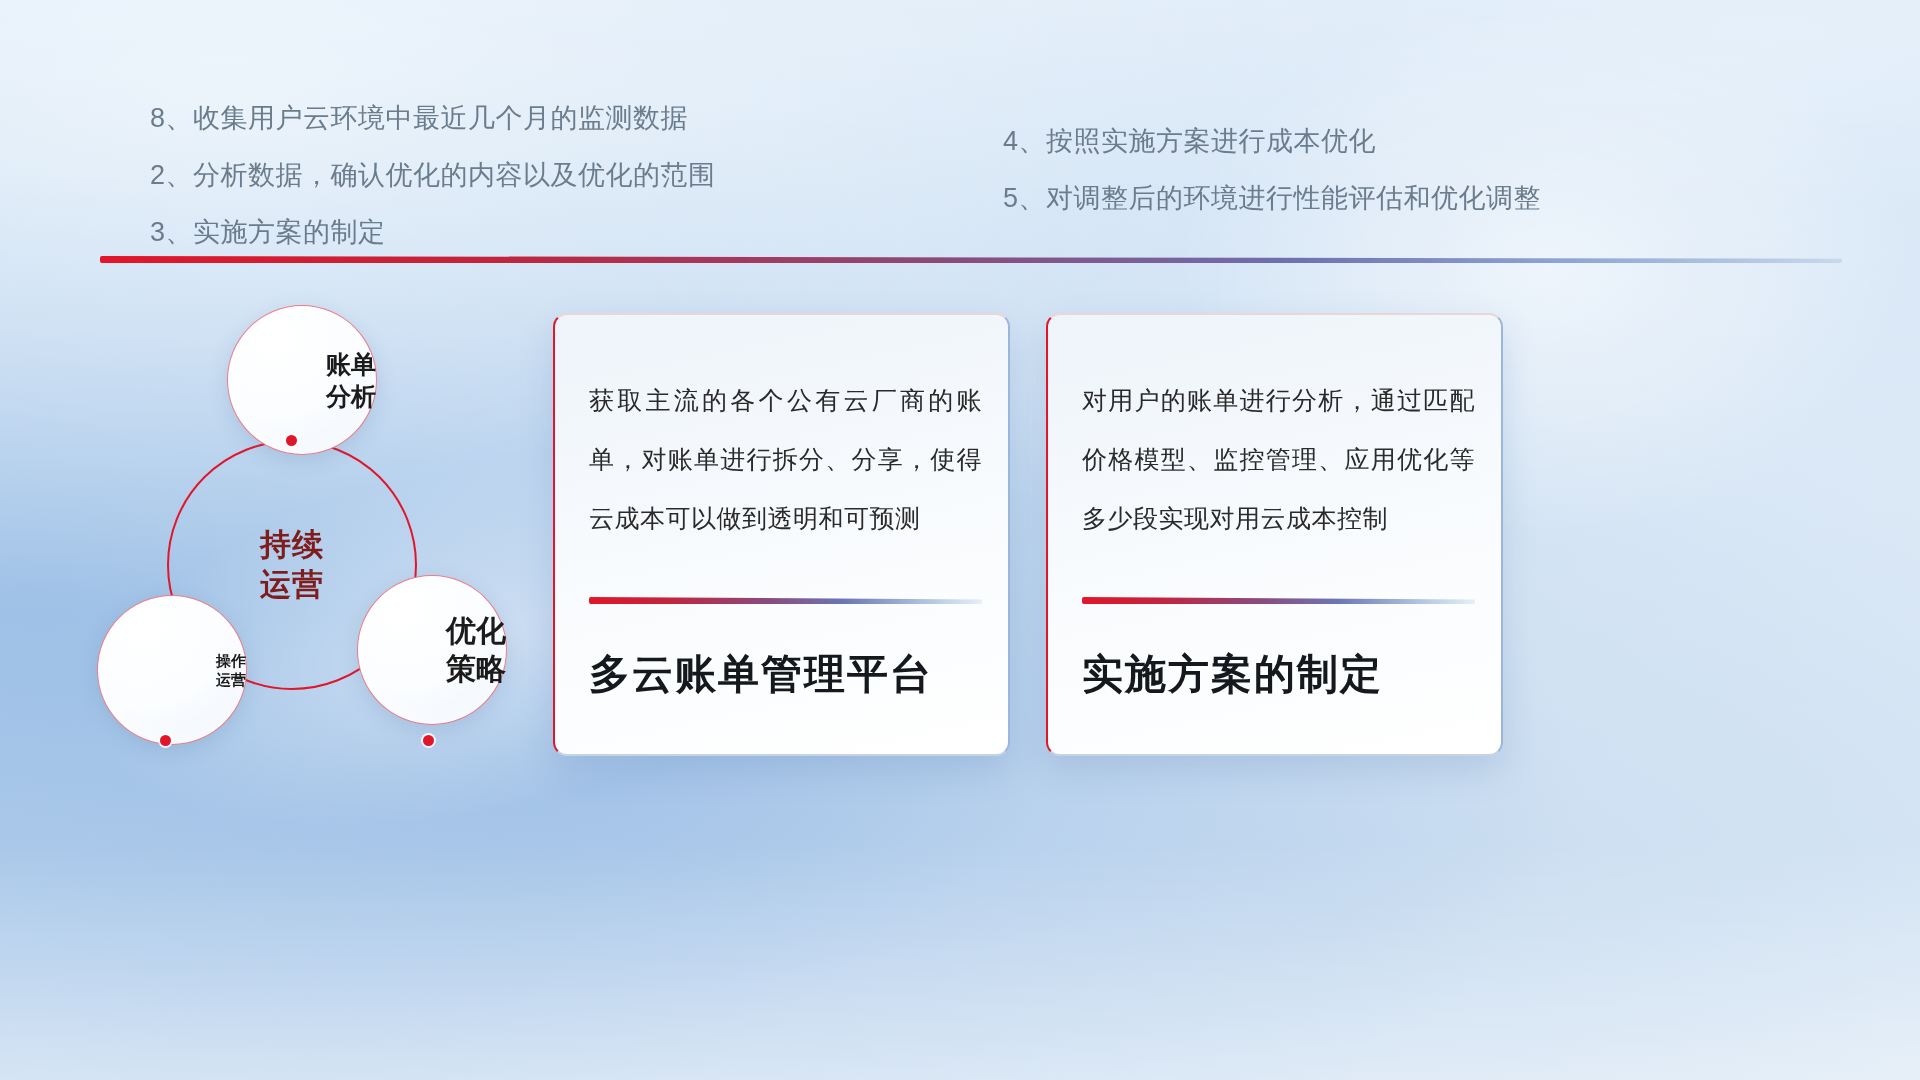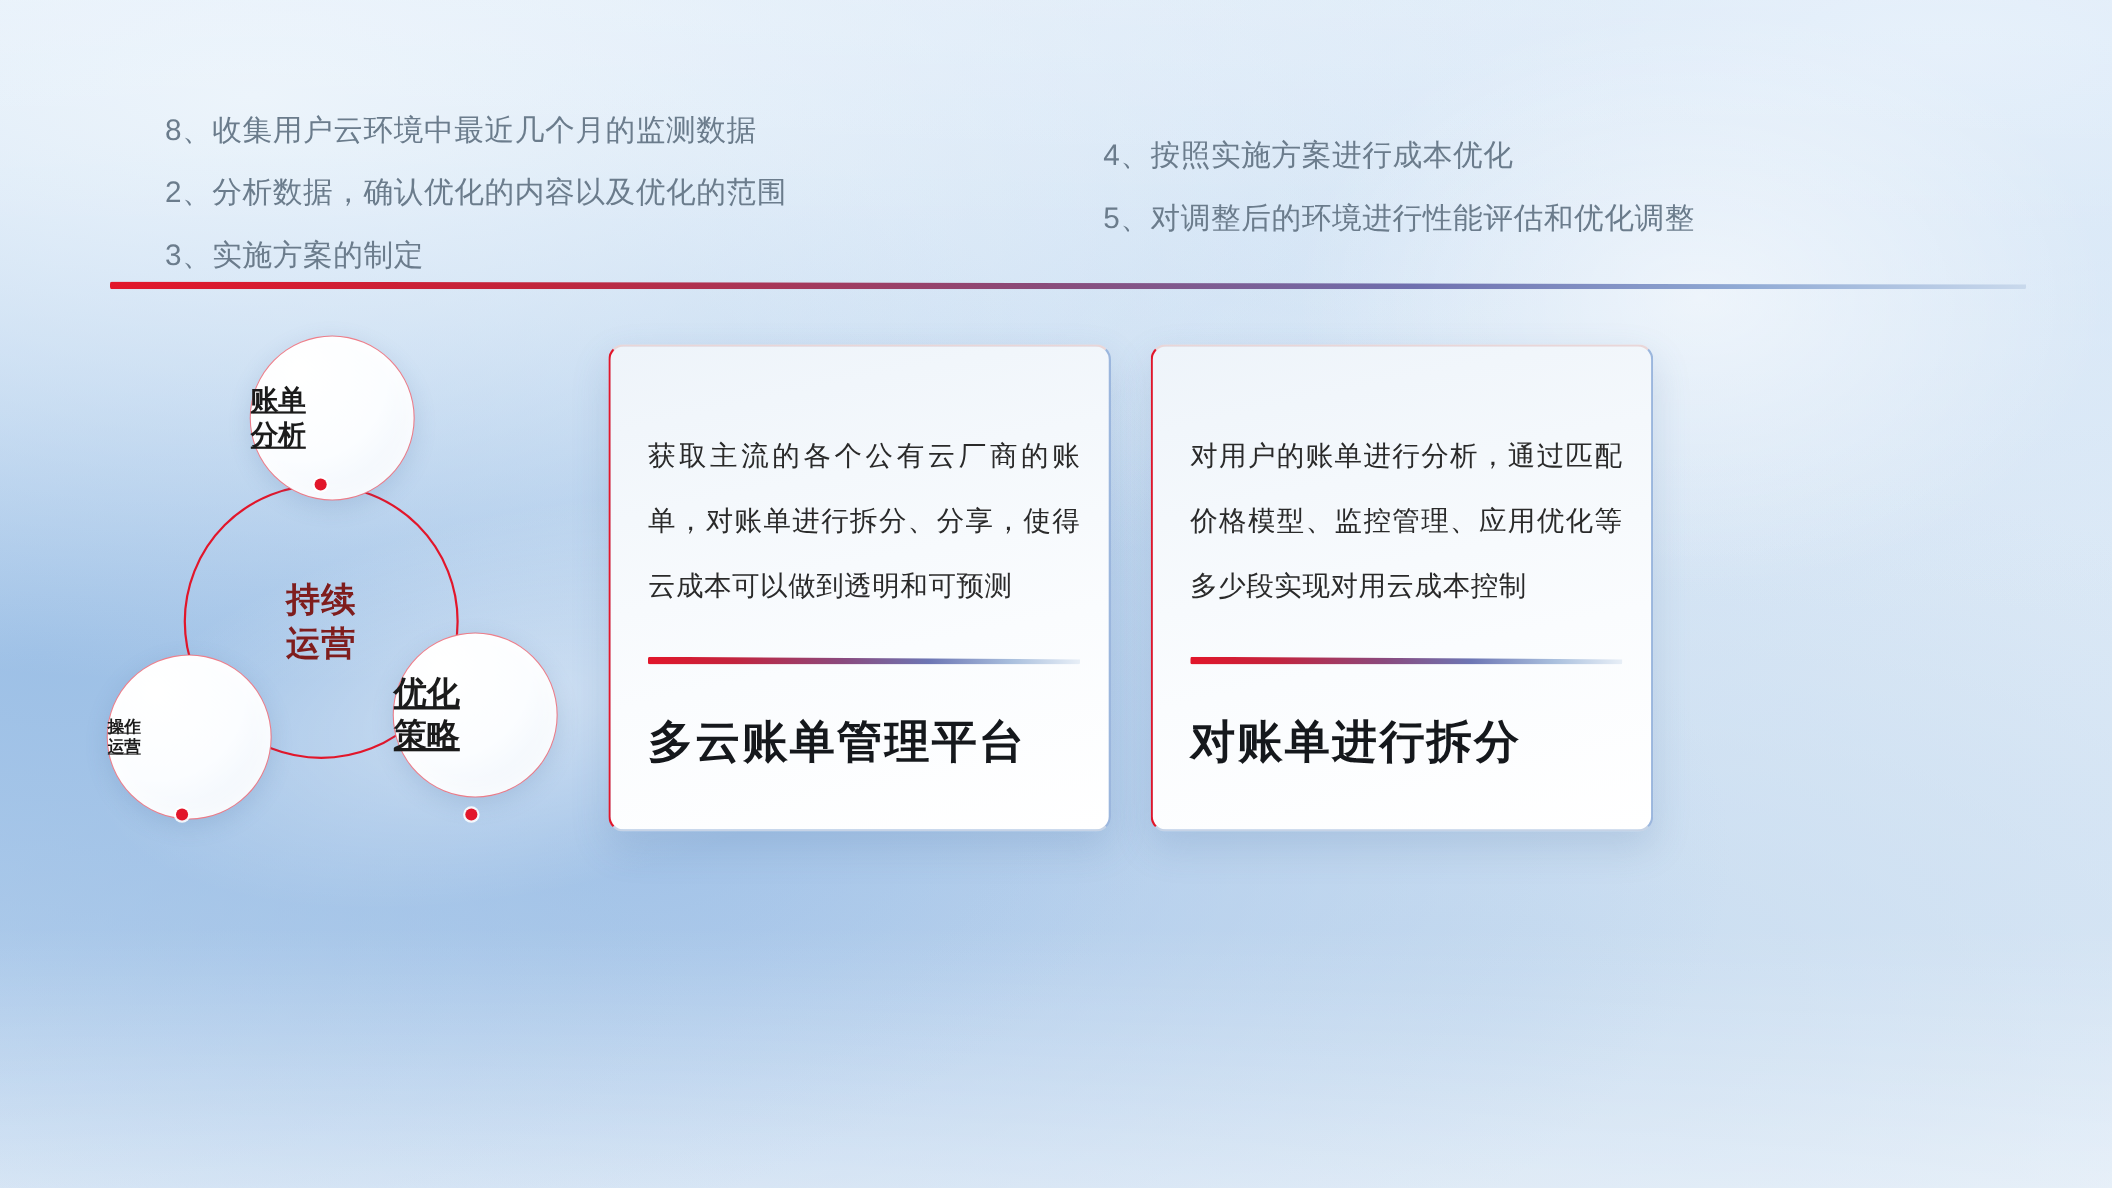--- a/index.html
+++ b/index.html
@@ -52,22 +52,22 @@
   }
 
   
   #venn { position:absolute; left:85px; top:295px; width:470px; height:480px; }
   .circ-small{
     position:absolute; border-radius:50%;
     background:
       radial-gradient(120% 120% at 30% 22%,#ffffff 0%,#fbfdff 45%,#eef4fb 78%,#e4edf7 100%);
     border:1px solid rgba(226,22,42,.55);
     box-shadow:0 6px 20px rgba(70,110,160,.18), inset 0 0 26px rgba(255,255,255,.9);
-    display:flex; align-items:center; justify-content:flex-start;
-    text-align:center; color:#1b1b1b; font-weight:700; line-height:1.28;text-decoration:underline;
+    display:flex; align-items:center; justify-content:flex-end;
+    text-align:center; color:#1b1b1b; font-weight:700; line-height:1.28;
   }
   #circle-billing { left:142px; top:10px;  width:150px; height:150px; font-size:25px; }
   #circle-ops     { left:12px;  top:300px; width:150px; height:150px; font-size:15px; }
   #circle-policy  { left:272px; top:280px; width:150px; height:150px; font-size:30px; }
 
   #circle-core{
     position:absolute; left:82px; top:145px; width:250px; height:250px;
     border-radius:50%; border:2px solid #e2162a;
     display:flex; align-items:center; justify-content:center;
   }
@@ -92,21 +92,21 @@
     border-top:2px solid #e9d6d8;
     border-right:2px solid #9bb6dd;
     border-bottom:2px solid #c6d3e6;
     border-left:2px solid #e2162a;
     overflow:hidden;
   }
   #card-1 { left:553px; }
   #card-2 { left:1046px; }
 
   .card-body{
-    position:absolute; left:34px; right:26px; top:71px;
+    position:absolute; left:34px; right:26px; top:56px;
     font-size:25px; color:#2a2a2a; line-height:2.36;
     letter-spacing:.5px; text-align:justify;
   }
   .card-divider{
     position:absolute; left:34px; right:26px; top:282px; height:7px;
     background:linear-gradient(90deg,#e2162a 0%,#c3243e 20%,#8a4a7e 45%,#6d76b4 65%,#a9bfdd 84%,#e8eff7 100%);
     clip-path:polygon(0 0,100% 36%,100% 100%,0 100%);
     border-radius:2px;
   }
   .card-title{
@@ -174,14 +174,14 @@
 
 <div class="card" id="card-1">
   <div class="card-body">获取主流的各个公有云厂商的账单，对账单进行拆分、分享，使得云成本可以做到透明和可预测</div>
   <div class="card-divider"></div>
   <div class="card-title">多云账单管理平台</div>
 </div>
 
 <div class="card" id="card-2">
   <div class="card-body">对用户的账单进行分析，通过匹配价格模型、监控管理、应用优化等多少段实现对用云成本控制</div>
   <div class="card-divider"></div>
-  <div class="card-title">对账单进行拆分</div>
+  <div class="card-title">实施方案的制定</div>
 </div>
 
 </body></html>

